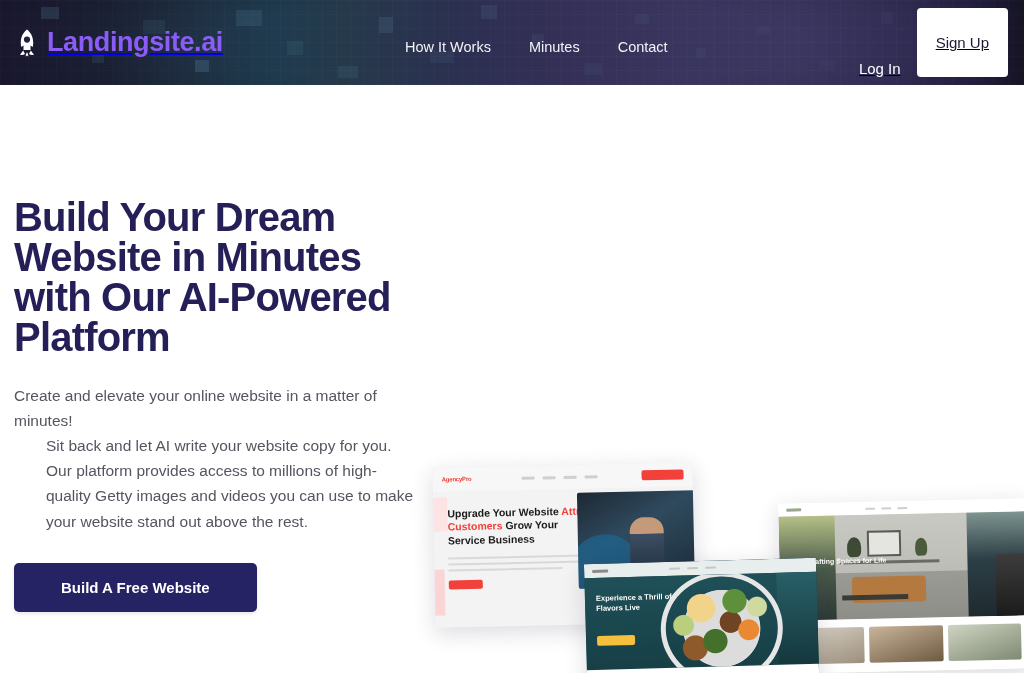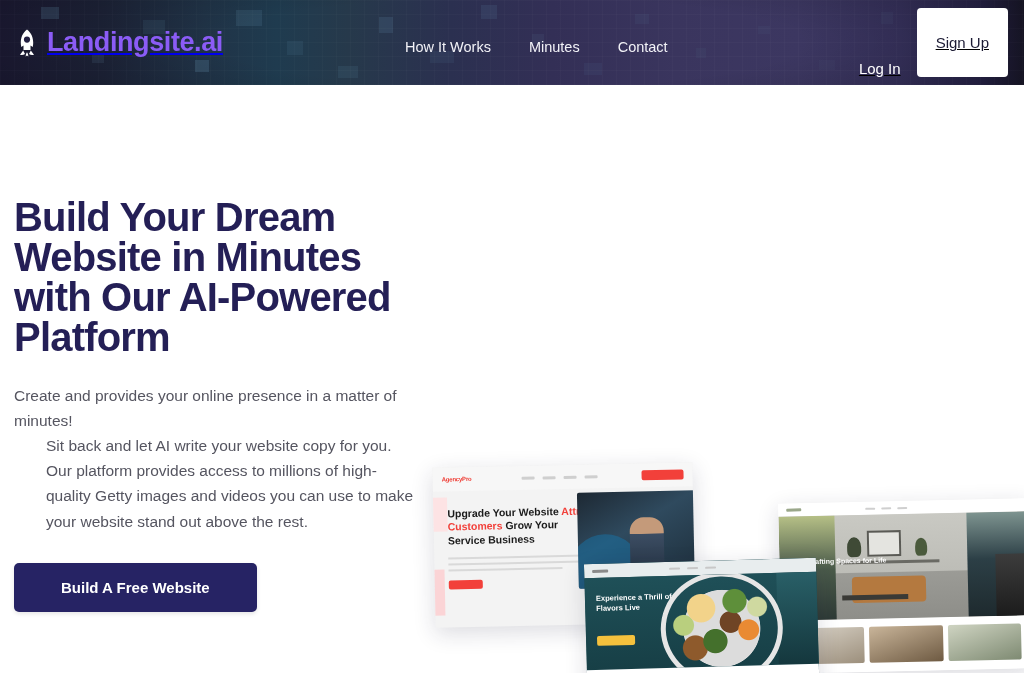--- a/index.html
+++ b/index.html
@@ -275,21 +275,21 @@
       <button class="signup-btn">Sign Up</button>
     </div>
   </div>
 </header>
 
 <main class="hero">
 
   <div class="hero-copy">
     <h1 class="hero-title">Build Your Dream Website in Minutes with Our AI-Powered Platform</h1>
     <div class="hero-para">
-      <p>Create and provides your online presence in a matter of minutes!</p>
+      <p>Create and elevate your online website in a matter of minutes!</p>
       <p>Sit back and let AI write your website copy for you. Our platform provides access to millions of high-quality Getty images and videos you can use to make your website stand out above the rest.</p>
     </div>
     <button class="cta-btn">Build A Free Website</button>
   </div>
 
   <div class="collage">
 
     <div class="mk-teal"></div>
 
     <div class="mk mk-interior">

